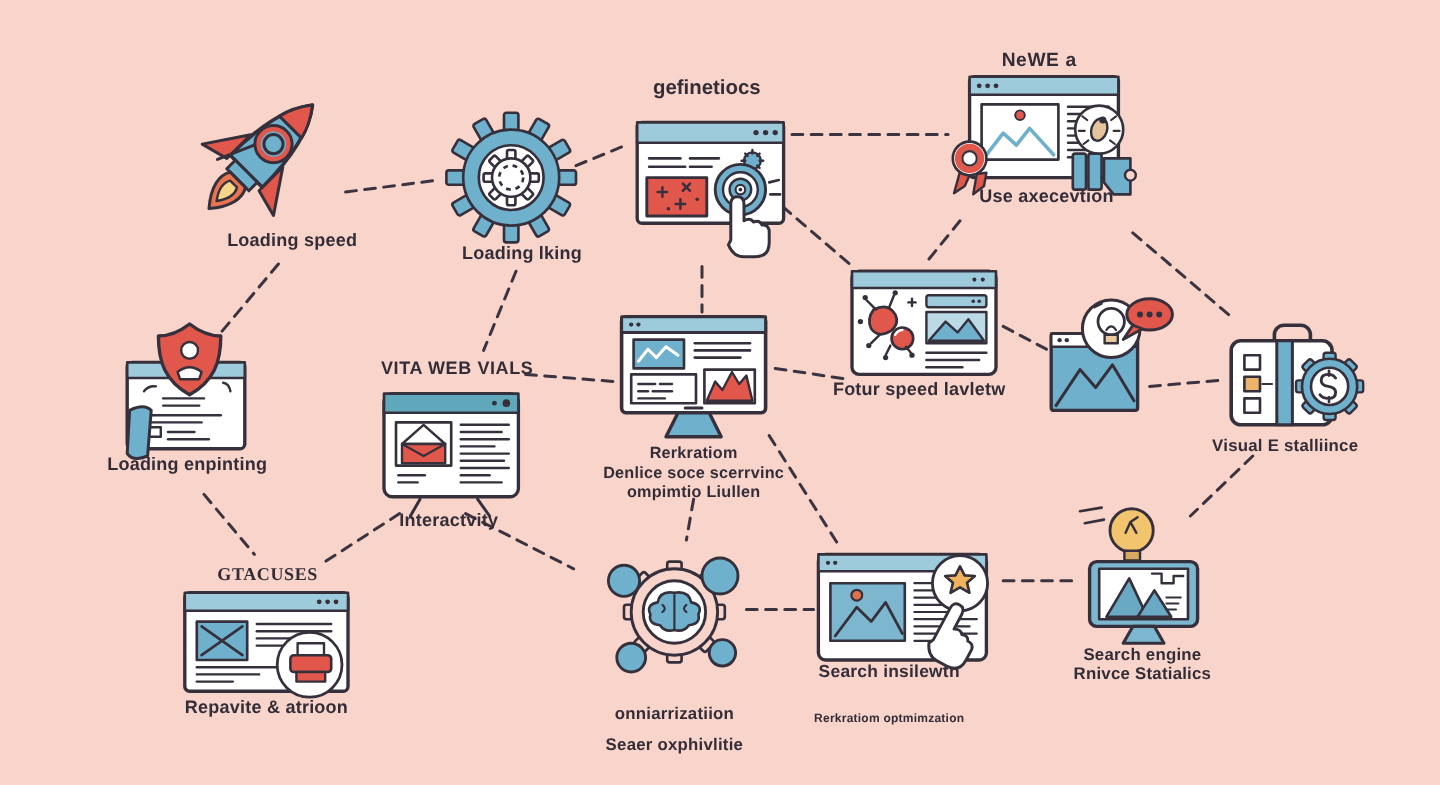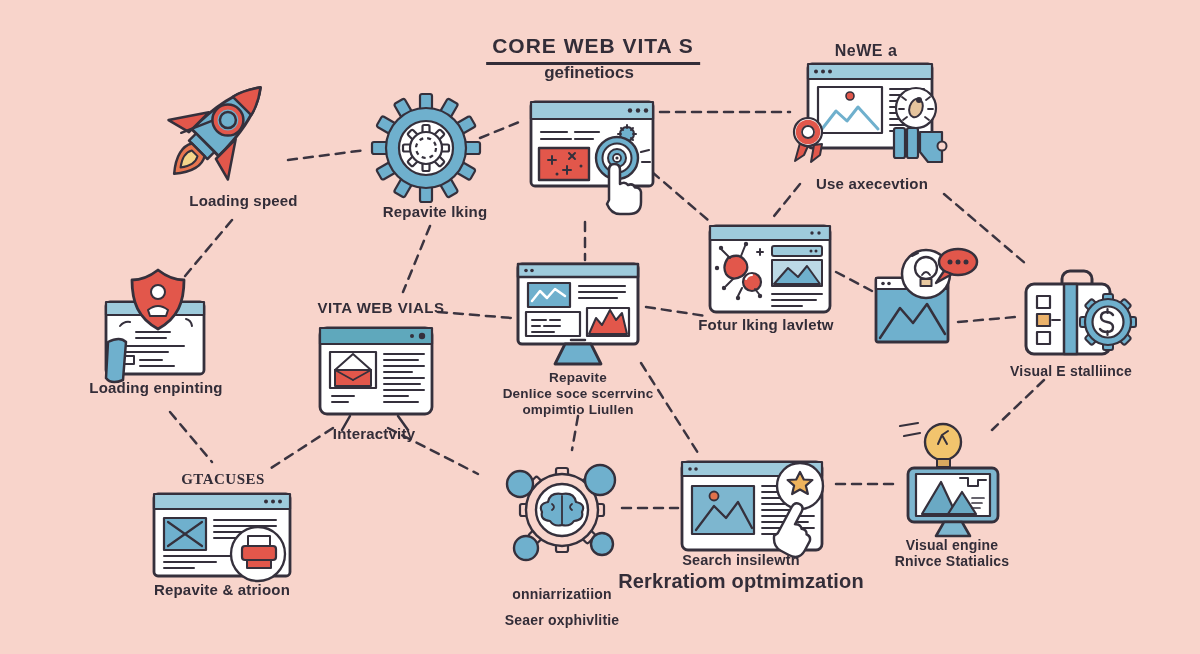--- a/index.html
+++ b/index.html
@@ -57,21 +57,20 @@
       <line x1="578" y1="416" x2="572" y2="450"></line>
       <line x1="170" y1="412" x2="212" y2="462"></line>
       <line x1="333" y1="428" x2="271" y2="468"></line>
       <line x1="388" y1="428" x2="478" y2="474"></line>
       <line x1="622" y1="508" x2="678" y2="508"></line>
       <line x1="836" y1="484" x2="894" y2="484"></line>
       <line x1="1044" y1="380" x2="992" y2="430"></line>
     </g>
   </svg>
 
-  <div class="title">CORE WEB VITA S</div>
   <div class="subtitle">gefinetiocs</div>
   <div class="minihead" style="left:866px;top:42px;font-size:16px;">NeWE a</div>
   <div class="minihead" style="left:381px;top:299px;">VITA WEB VIALS</div>
   <div class="minihead" style="left:223px;top:471px;font-family:Liberation Serif, serif;">GTACUSES</div>
 
   <div class="node" style="left:158px;top:66px;">
     <svg width="120" height="128" viewBox="0 0 120 128">
       <g transform="rotate(45 60 64)" stroke="#35303c" stroke-linejoin="round" stroke-linecap="round">
         <path d="M60,4 C74,22 79,50 79,82 L41,82 C41,50 46,22 60,4 Z" fill="#6fb0cd" stroke-width="3"></path>
         <path d="M60,4 C67,13 71,21 73,30 L47,30 C49,21 53,13 60,4 Z" fill="#e2574b" stroke-width="2.5"></path>
@@ -116,21 +115,21 @@
           <rect x="52.5" y="33" width="7" height="9" rx="1.5" transform="rotate(180 56 56)"></rect>
           <rect x="52.5" y="33" width="7" height="9" rx="1.5" transform="rotate(225 56 56)"></rect>
           <rect x="52.5" y="33" width="7" height="9" rx="1.5" transform="rotate(270 56 56)"></rect>
           <rect x="52.5" y="33" width="7" height="9" rx="1.5" transform="rotate(315 56 56)"></rect>
         </g>
         <circle cx="56" cy="56" r="16" fill="#ffffff"></circle>
         <circle cx="56" cy="56" r="10" fill="#ffffff" stroke-dasharray="4 4"></circle>
       </g>
     </svg>
   </div>
-  <div class="lbl" style="left:435px;top:203px;">Repavite lking</div>
+  <div class="lbl" style="left:435px;top:203px;">Loading lking</div>
 
   <div class="node" style="left:527px;top:92px;">
     <svg width="132" height="132" viewBox="0 0 132 132">
       <g stroke="#35303c" stroke-linejoin="round" stroke-linecap="round">
         <rect x="4" y="10" width="122" height="84" rx="4" fill="#ffffff" stroke-width="2.8"></rect>
         <rect x="4" y="10" width="122" height="17" fill="#9ecbdc" stroke-width="2.2"></rect>
         <circle cx="103" cy="18.5" r="2.2" fill="#35303c" stroke="none"></circle>
         <circle cx="111" cy="18.5" r="2.2" fill="#35303c" stroke="none"></circle>
         <circle cx="119" cy="18.5" r="2.2" fill="#35303c" stroke="none"></circle>
         <g stroke-width="2.2">
@@ -212,21 +211,21 @@
           <line x1="116" y1="40" x2="112" y2="37"></line>
             <line x1="114" y1="49" x2="109" y2="49"></line>
           <line x1="117" y1="57" x2="113" y2="60"></line>
             <line x1="136" y1="40" x2="140" y2="37"></line>
           <line x1="138" y1="49" x2="143" y2="49"></line>
             <line x1="135" y1="57" x2="139" y2="60"></line>
         </g>
       </g>
     </svg>
   </div>
-  <div class="lbl" style="left:872px;top:155px;margin-top:20px;">Use axecevtion</div>
+  <div class="lbl" style="left:872px;top:155px;">Use axecevtion</div>
 
   <div class="node" style="left:96px;top:268px;">
     <svg width="118" height="122" viewBox="0 0 118 122">
       <g stroke="#35303c" stroke-linejoin="round" stroke-linecap="round">
         <rect x="10" y="34" width="98" height="72" rx="4" fill="#ffffff" stroke-width="2.8"></rect>
         <rect x="10" y="34" width="98" height="13" fill="#9ecbdc" stroke-width="2.2"></rect>
         <path d="M62,2 C71,9 80,12 88,12 C88,34 82,50 62,61 C42,50 36,34 36,12 C44,12 53,9 62,2 Z" fill="#e2574b" stroke-width="2.8"></path>
         <circle cx="62" cy="24" r="7" fill="#ffffff" stroke-width="2"></circle>
         <path d="M52,42 q10,-8 20,0 l-2,6 h-16 Z" fill="#ffffff" stroke-width="2"></path>
         <g stroke-width="2" fill="none">
@@ -300,21 +299,21 @@
             <line x1="31" y1="64" x2="47" y2="64"></line>
           <line x1="19" y1="70" x2="41" y2="70"></line>
         </g>
         <rect x="74" y="46" width="42" height="28" fill="#ffffff" stroke-width="2.2"></rect>
         <path d="M76,72 L83,56 L89,63 L97,48 L103,58 L109,51 L114,72 Z" fill="#e2574b" stroke-width="2"></path>
         <line x1="58" y1="78" x2="72" y2="78" stroke-width="2.5"></line>
         <polygon points="52,82 78,82 88,102 42,102" fill="#6fb0cd" stroke-width="2.8"></polygon>
       </g>
     </svg>
   </div>
-  <div class="lbl small" style="left:578px;top:370px;font-size:13.5px;">Repavite</div>
+  <div class="lbl small" style="left:578px;top:370px;font-size:13.5px;">Rerkratiom</div>
   <div class="lbl small" style="left:578px;top:386px;font-size:13.5px;">Denlice soce scerrvinc</div>
   <div class="lbl small" style="left:578px;top:402px;font-size:13.5px;">ompimtio Liullen</div>
 
   <div class="node" style="left:708px;top:224px;">
     <svg width="124" height="92" viewBox="0 0 124 92">
       <g stroke="#35303c" stroke-linejoin="round" stroke-linecap="round">
         <rect x="2" y="2" width="120" height="86" rx="6" fill="#ffffff" stroke-width="2.8"></rect>
         <rect x="2" y="2" width="120" height="14" fill="#9ecbdc" stroke-width="2.2"></rect>
         <circle cx="104" cy="9" r="1.7" fill="#35303c" stroke="none"></circle>
         <circle cx="111" cy="9" r="1.7" fill="#35303c" stroke="none"></circle>
@@ -342,21 +341,21 @@
         </g>
         <circle cx="13" cy="24" r="2.2" fill="#35303c" stroke="none"></circle>
         <circle cx="38" cy="20" r="2.2" fill="#35303c" stroke="none"></circle>
         <circle cx="16" cy="64" r="2.2" fill="#35303c" stroke="none"></circle>
         <circle cx="30" cy="74" r="2.2" fill="#35303c" stroke="none"></circle>
         <circle cx="52" cy="72" r="2.2" fill="#35303c" stroke="none"></circle>
         <circle cx="9" cy="44" r="2.2" fill="#35303c" stroke="none"></circle>
       </g>
     </svg>
   </div>
-  <div class="lbl" style="left:766px;top:316px;">Fotur lking lavletw</div>
+  <div class="lbl" style="left:766px;top:316px;">Fotur speed lavletw</div>
 
   <div class="node" style="left:872px;top:246px;">
     <svg width="108" height="102" viewBox="0 0 108 102">
       <g stroke="#35303c" stroke-linejoin="round" stroke-linecap="round">
         <rect x="4" y="32" width="72" height="64" rx="2" fill="#6fb0cd" stroke-width="2.8"></rect>
         <rect x="4" y="32" width="72" height="11" fill="#ffffff" stroke-width="2.2"></rect>
         <circle cx="11" cy="37.5" r="1.8" fill="#35303c" stroke="none"></circle>
         <circle cx="17" cy="37.5" r="1.8" fill="#35303c" stroke="none"></circle>
         <polyline points="8,92 28,62 41,77 55,58 73,88" fill="none" stroke-width="2.5"></polyline>
         <circle cx="54" cy="28" r="24" fill="#ffffff" stroke-width="2.5"></circle>
@@ -490,21 +489,21 @@
         </g>
         <circle cx="120" cy="30" r="23" fill="#ffffff" stroke-width="2.4"></circle>
         <polygon points="120,16 123.8,23.5 132.4,24 125.9,29.7 127.9,38 120,33.5 112.1,38 114.1,29.7 107.6,24 116.2,23.5" fill="#eeb35c" stroke-width="2.2"></polygon>
         <g transform="translate(104,38) rotate(28 15.5 10)">
           <path d="M10,46 L10,16 Q10,10 15.5,10 Q21,10 21,16 L21,30 Q26,27 29,31 Q34,29 36,33.5 Q41,33 42,38 L42,48 Q42,60 30,60 L21,60 Q12,60 8,50 Z" fill="#ffffff" stroke-width="2.4"></path>
         </g>
       </g>
     </svg>
   </div>
   <div class="lbl small" style="left:741px;top:552px;font-size:14.5px;">Search insilewth</div>
-  <div class="lbl small" style="left:741px;top:570px;font-size:20px;">Rerkratiom optmimzation</div>
+  <div class="lbl small" style="left:741px;top:594px;font-size:10px;">Rerkratiom optmimzation</div>
 
   <div class="node" style="left:896px;top:412px;">
     <svg width="112" height="126" viewBox="0 0 112 126">
       <g stroke="#35303c" stroke-linejoin="round" stroke-linecap="round">
         <line x1="4" y1="14" x2="22" y2="11" stroke-width="2.2"></line>
         <line x1="8" y1="24" x2="24" y2="21" stroke-width="2.2"></line>
         <circle cx="47" cy="30" r="18" fill="#f2c46d" stroke-width="2.4"></circle>
         <path d="M42,32 L46,23 L51,32 M46,23 L52,19" fill="none" stroke-width="2"></path>
         <rect x="41" y="47" width="13" height="8" fill="#d9a95f" stroke-width="2"></rect>
         <line x1="44" y1="58" x2="51" y2="58" stroke-width="2"></line>
@@ -515,16 +514,16 @@
         <path d="M64,66 h8 v8 h10 v-6 h8" fill="none" stroke-width="2"></path>
         <g stroke-width="1.7">
           <line x1="76" y1="86" x2="88" y2="86"></line>
             <line x1="76" y1="91" x2="86" y2="91"></line>
           <line x1="76" y1="96" x2="84" y2="96"></line>
         </g>
         <polygon points="48,110 66,110 74,124 40,124" fill="#7db6cf" stroke-width="2.6"></polygon>
       </g>
     </svg>
   </div>
-  <div class="lbl small" style="left:952px;top:537px;">Visual engine</div>
+  <div class="lbl small" style="left:952px;top:537px;">Search engine</div>
   <div class="lbl small" style="left:952px;top:553px;">Rnivce Statialics</div>
 
 </div>
 
 </body></html>

